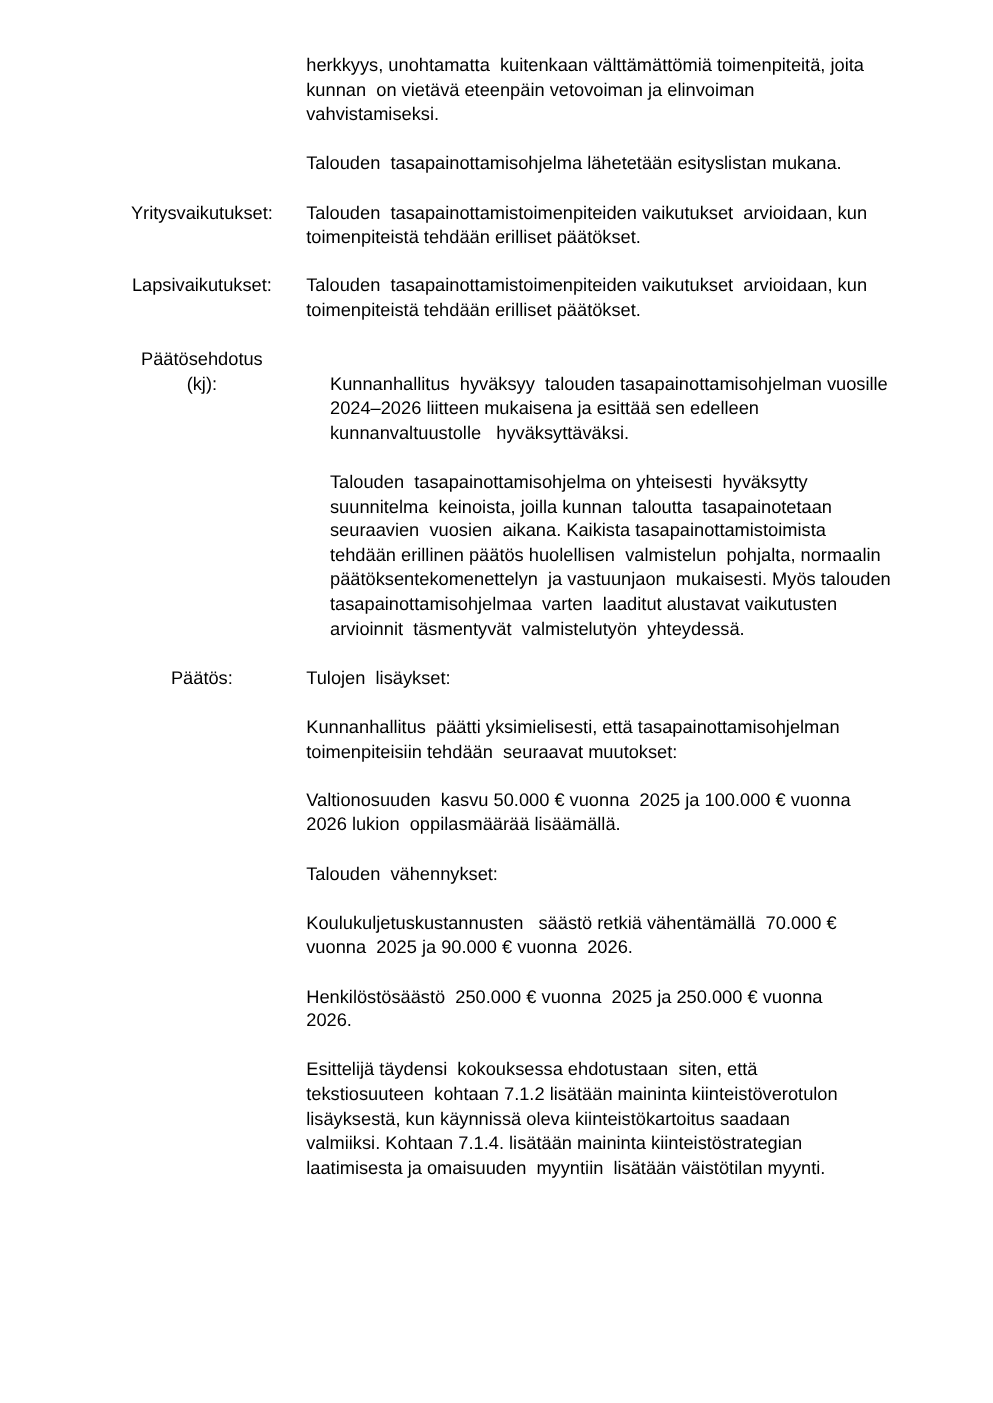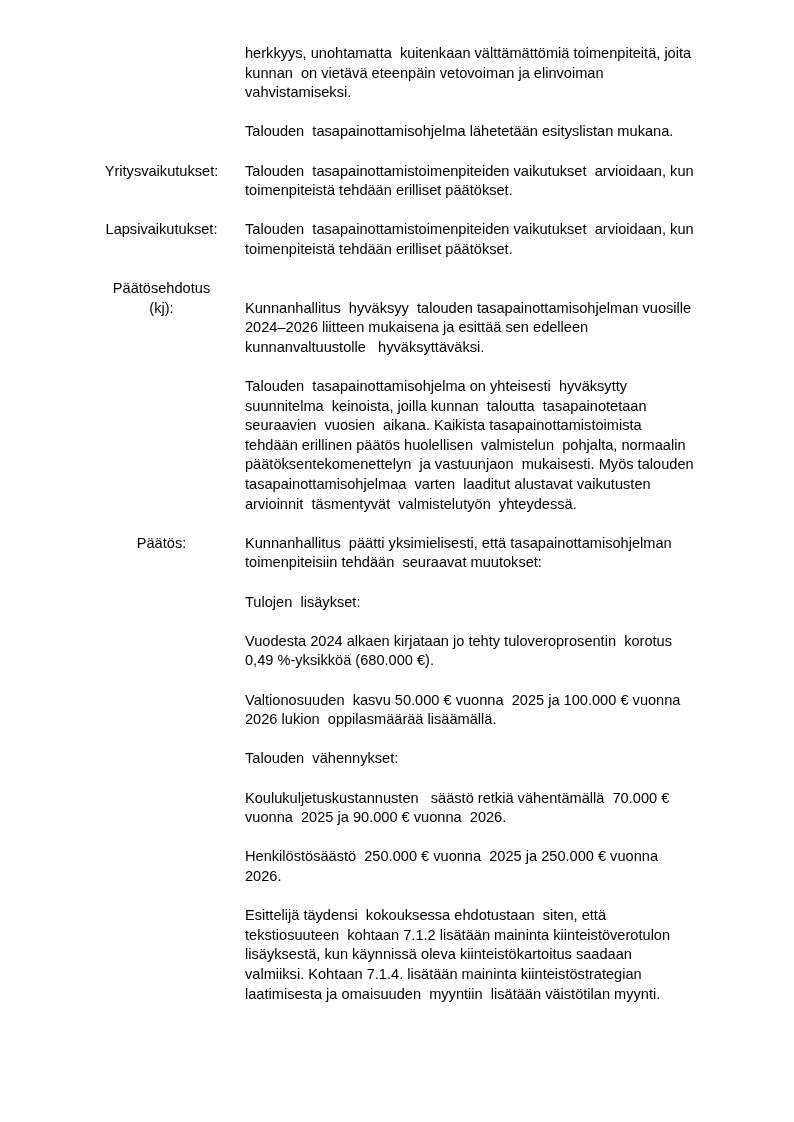--- a/index.html
+++ b/index.html
@@ -38,20 +38,21 @@
   .content-col {
     flex: 1 1 auto;
     min-width: 0;
   }
   .content-col p {
     margin: 0 0 19.6px 0;
     white-space: pre-wrap;
   }
   .content-col.offset-1 {
     padding-top: 19.6px;
+    margin-left: 19px;
   }
 </style>
 </head>
 <body>
 
 <div class="page">
 
   <div class="row">
     <div class="label-col"></div>
     <div class="content-col">
@@ -91,25 +92,23 @@
 tehdään erillinen päätös huolellisen  valmistelun  pohjalta, normaalin
 päätöksentekomenettelyn  ja vastuunjaon  mukaisesti. Myös talouden
 tasapainottamisohjelmaa  varten  laaditut alustavat vaikutusten
 arvioinnit  täsmentyvät  valmistelutyön  yhteydessä.</p>
     </div>
   </div>
 
   <div class="row">
     <div class="label-col">Päätös:</div>
     <div class="content-col">
+      <p>Tulojen  lisäykset:</p>
       <p>Kunnanhallitus  päätti yksimielisesti, että tasapainottamisohjelman
 toimenpiteisiin tehdään  seuraavat muutokset:</p>
-      <p>Tulojen  lisäykset:</p>
-      <p>Vuodesta 2024 alkaen kirjataan jo tehty tuloveroprosentin  korotus
-0,49 %-yksikköä (680.000 €).</p>
       <p>Valtionosuuden  kasvu 50.000 € vuonna  2025 ja 100.000 € vuonna
 2026 lukion  oppilasmäärää lisäämällä.</p>
       <p>Talouden  vähennykset:</p>
       <p>Koulukuljetuskustannusten   säästö retkiä vähentämällä  70.000 €
 vuonna  2025 ja 90.000 € vuonna  2026.</p>
       <p>Henkilöstösäästö  250.000 € vuonna  2025 ja 250.000 € vuonna
 2026.</p>
       <p>Esittelijä täydensi  kokouksessa ehdotustaan  siten, että
 tekstiosuuteen  kohtaan 7.1.2 lisätään maininta kiinteistöverotulon
 lisäyksestä, kun käynnissä oleva kiinteistökartoitus saadaan

